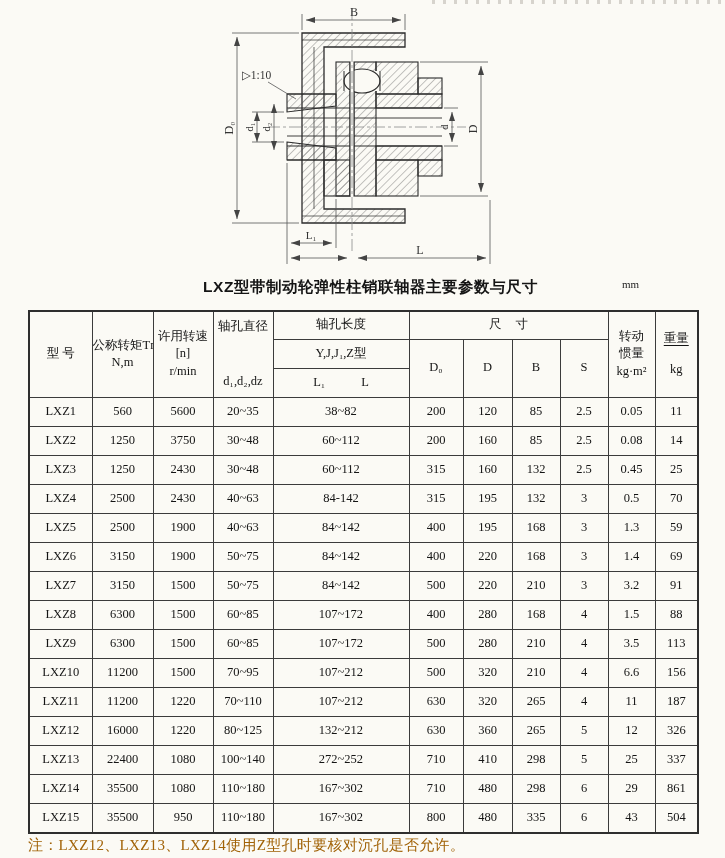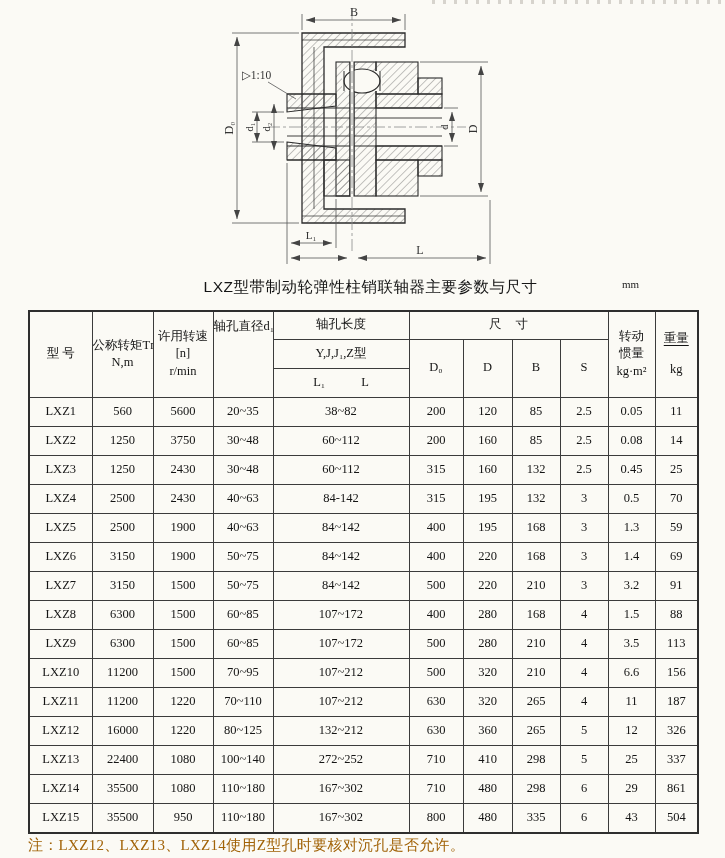--- a/index.html
+++ b/index.html
@@ -13,21 +13,21 @@
     position:absolute;top:0;left:432px;width:293px;height:4px;
     background:repeating-linear-gradient(90deg,#b9b4ac 0 3px,transparent 3px 11px);
     opacity:.55;
   }
   .drawing-wrap{position:absolute;top:0;left:0;width:725px;height:274px;}
   .title-row{
     position:absolute;top:277px;left:28px;width:669px;height:24px;
   }
   .doc-title{
     position:absolute;left:16px;right:0;text-align:center;
-    font-size:15.5px;font-weight:400;letter-spacing:.5px;color:#151515;
+    font-size:15.5px;font-weight:700;letter-spacing:.5px;color:#151515;
   }
   .unit-label{
     position:absolute;right:58px;top:1px;
     font-family:Liberation Serif, serif;
     font-size:11px;color:#222;
   }
   table.params{
     position:absolute;top:310px;left:28px;
     border-collapse:collapse;table-layout:fixed;width:669px;
     font-family:"Liberation Serif","DejaVu Serif",serif;
@@ -38,21 +38,21 @@
     text-align:center;vertical-align:middle;
     padding:0;font-weight:normal;
     font-size:12.5px;line-height:1.25;
     overflow:hidden;white-space:nowrap;
   }
   table.params{border:2px solid #2e2e2e;}
   table.params td{height:28px;font-size:12.5px;}
   thead th{font-size:12.5px;}
   .hdr-2l span{display:block;}
   .cell-stack{display:flex;flex-direction:column;justify-content:center;gap:2px;}
-  .bore-dia-stack{display:flex;flex-direction:row;justify-content:space-between;height:70px;padding:6px 0;}
+  .bore-dia-stack{display:flex;flex-direction:column;justify-content:space-between;height:70px;padding:6px 0;}
   .weight-top{text-decoration:underline;text-underline-offset:3px;}
   .L-row{display:flex;justify-content:center;gap:36px;}
   .dims-spaced{letter-spacing:14px;padding-left:14px;}
   .note{
     position:absolute;top:836px;left:28px;
     font-size:15px;color:#a16207;letter-spacing:.3px;
     font-family:"Liberation Serif","DejaVu Serif",serif;
   }
 </style>
 </head>

